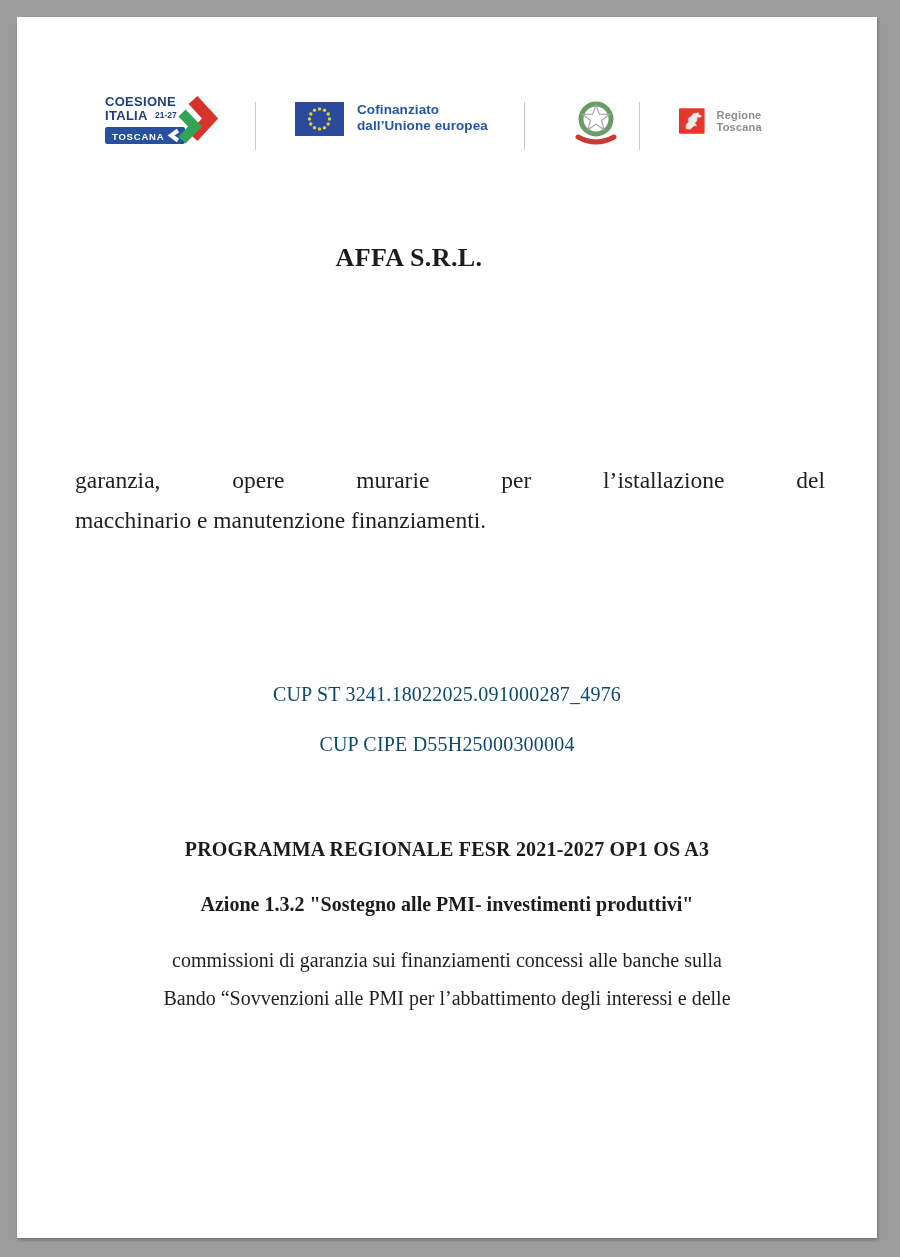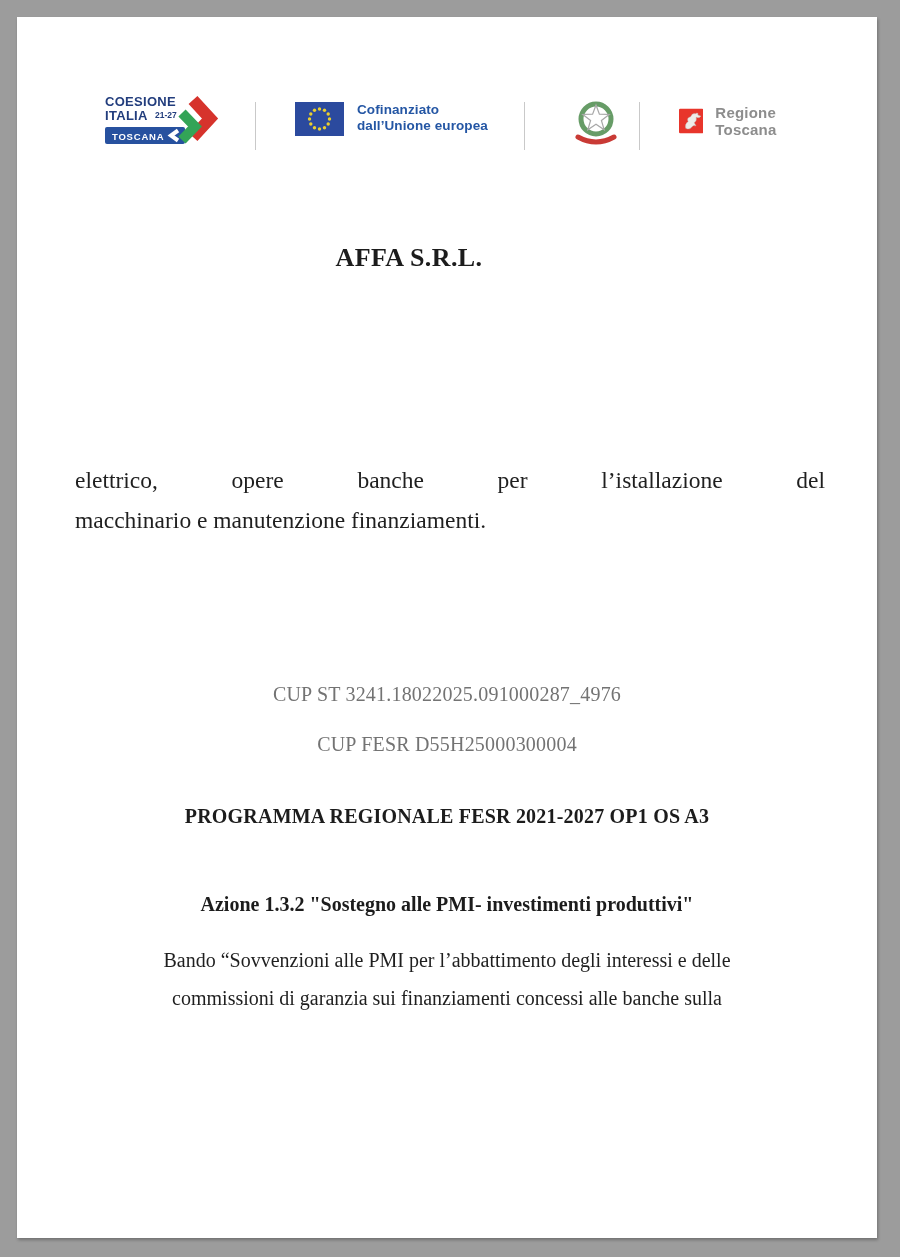--- a/index.html
+++ b/index.html
@@ -29,46 +29,46 @@
     margin-left:13px;
     font-family:"Liberation Sans", sans-serif;
     font-weight:bold;font-size:13.5px;line-height:16px;
     color:#2456a4;letter-spacing:0.1px;
   }
   .emblem{position:absolute;left:556px;top:5px;}
   .toscana{position:absolute;left:662px;top:11px;display:flex;align-items:center;}
   .toscana-label{
     margin-left:12px;
     font-family:"Liberation Sans", sans-serif;
-    font-weight:bold;font-size:15px;color:#8d8d8d;letter-spacing:0.2px;
+    font-weight:bold;font-size:11px;color:#8d8d8d;letter-spacing:0.2px;
   }
   
   .doc-title{
     position:absolute;left:0;top:226px;width:784px;
     text-align:center;font-weight:bold;font-size:26px;color:#1c1c1c;
     letter-spacing:0.4px;
   }
   .project-para{
     position:absolute;left:58px;top:443px;width:750px;
     font-size:23.5px;color:#1f1f1f;line-height:40px;
   }
   .jline{text-align:justify;text-align-last:justify;}
   .jline.first{text-indent:8px;}
   .jline.last{text-align-last:left;}
   .cup-line{
     position:absolute;left:0;width:860px;text-align:center;
-    font-size:20px;color:#737373;letter-spacing:0.2px;
+    font-size:20px;color:#0c4a6e;letter-spacing:0.2px;
   }
   .cup-st{top:666px;}
   .cup-cipe{top:716px;}
   .bold-line{
     position:absolute;left:0;width:860px;text-align:center;
     font-weight:bold;font-size:20px;color:#1c1c1c;
   }
-  .program{top:788px;letter-spacing:0.2px;}
+  .program{top:821px;letter-spacing:0.2px;}
   .action{top:876px;}
   .bando{
     position:absolute;left:70px;top:924px;width:720px;
     text-align:center;font-size:20px;color:#1f1f1f;line-height:38px;
   }
 </style>
 </head>
 <body>
 
 <div class="canvas">
@@ -132,29 +132,29 @@
           <rect x="0" y="0" width="40" height="40" rx="2" fill="#e8352b"></rect>
           <path d="M11 32 Q9 25 15 21 Q12 15 19 13 Q22 6 27 8 Q32 5 31 10 L36 12 Q33 16 28 14 Q30 19 25 23 L28 28 Q23 26 21 30 Q18 34 14 33 Z" fill="#efece8" stroke="#b9b4ae" stroke-width="0.7"></path>
         </svg>
         <span class="toscana-label">Regione Toscana</span>
       </div>
     </div>
 
     <div class="doc-title">AFFA S.R.L.</div>
 
     <div class="project-para">
-      <div class="jline">elettrico, opere banche per l’istallazione del</div>
+      <div class="jline">garanzia, opere murarie per l’istallazione del</div>
       <div class="jline last">macchinario e manutenzione finanziamenti.</div>
     </div>
 
     <div class="cup-line cup-st">CUP ST 3241.18022025.091000287_4976</div>
-    <div class="cup-line cup-cipe">CUP FESR D55H25000300004</div>
+    <div class="cup-line cup-cipe">CUP CIPE D55H25000300004</div>
 
     <div class="bold-line program">PROGRAMMA REGIONALE FESR 2021-2027 OP1 OS A3</div>
     <div class="bold-line action">Azione 1.3.2 "Sostegno alle PMI- investimenti produttivi"</div>
 
     <div class="bando">
+      <div>commissioni di garanzia sui finanziamenti concessi  alle banche sulla</div>
       <div>Bando “Sovvenzioni alle PMI per l’abbattimento degli interessi e delle</div>
-      <div>commissioni di garanzia sui finanziamenti concessi  alle banche sulla</div>
     </div>
 
   </div>
 </div>
 
 </body></html>

